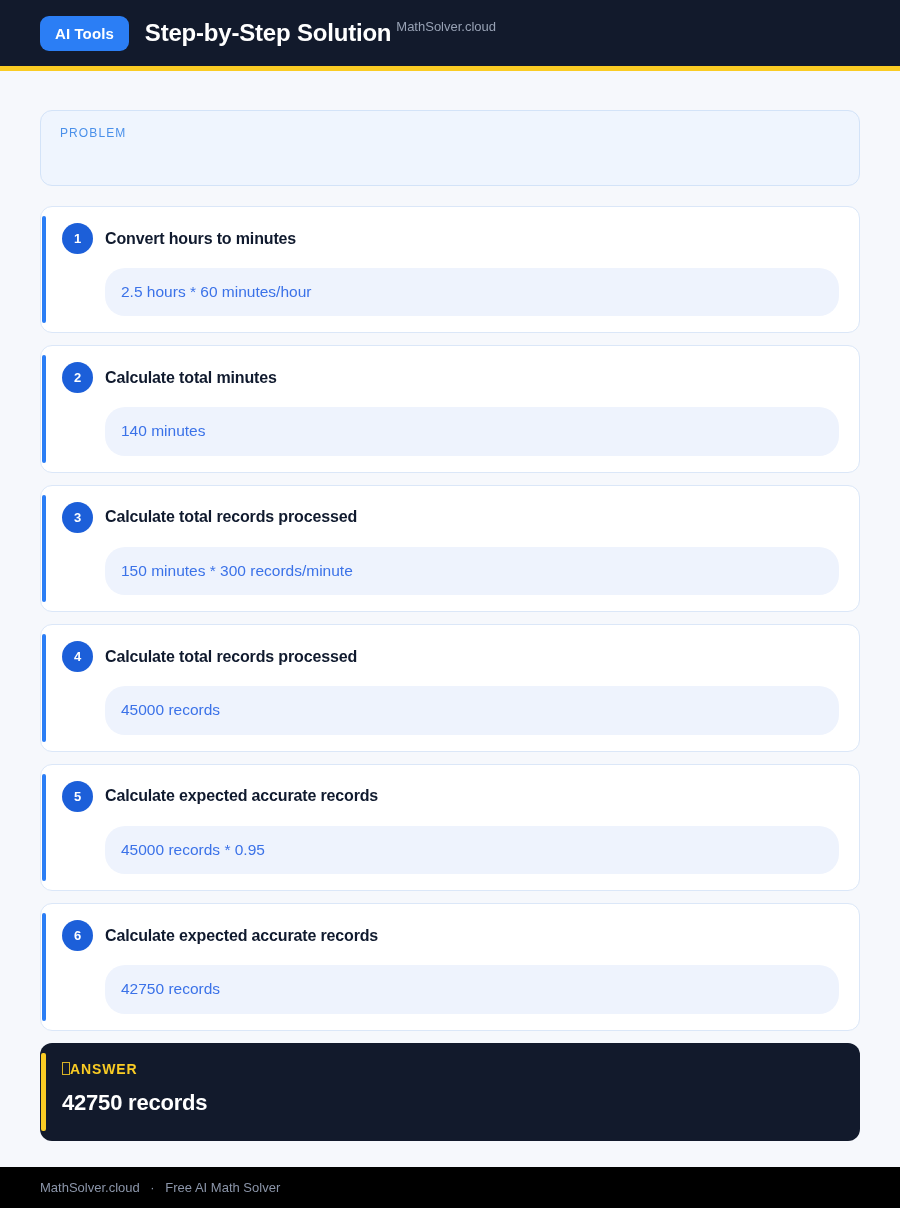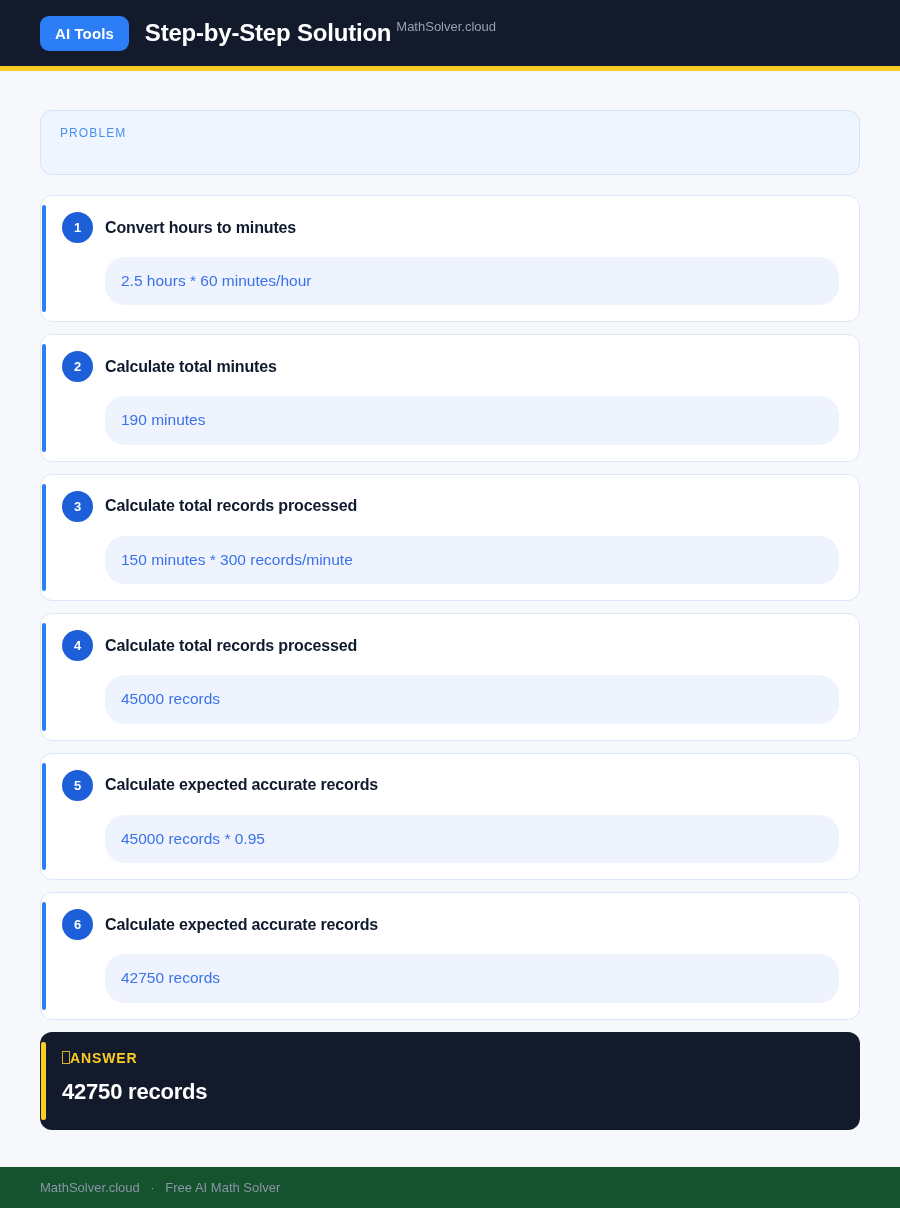--- a/index.html
+++ b/index.html
@@ -70,21 +70,21 @@
     background: #eff5fe;
     border: 1px solid #d3e3f8;
     border-radius: 12px;
     padding: 15px 19px 20px 19px;
     margin-bottom: 20px;
   }
   .problem-label {
     color: #4a90ea;
     font-size: 12px;
     letter-spacing: 1.1px;
-    margin-bottom: 14px;
+    margin-bottom: 25px;
   }
   .problem-text {
     color: #111827;
     font-size: 16.5px;
     font-weight: bold;
     line-height: 1.72;
     letter-spacing: -.1px;
   }
 
   
@@ -186,21 +186,21 @@
     line-height: 1.1;
   }
 
   
   .footer {
     position: absolute;
     left: 0;
     bottom: 0;
     width: 900px;
     height: 41px;
-    background: #14532d;
+    background: #000000;
     display: flex;
     align-items: center;
     padding: 0 40px;
   }
   .footer-text {
     color: #8b95a9;
     font-size: 13px;
   }
   .footer-sep { margin: 0 7px; }
 </style>
@@ -233,21 +233,21 @@
       </div>
       <div class="step-formula">2.5 hours * 60 minutes/hour</div>
     </div>
 
     <div class="step-card">
       <div class="step-accent"></div>
       <div class="step-head">
         <div class="step-badge">2</div>
         <div class="step-title">Calculate total minutes</div>
       </div>
-      <div class="step-formula">190 minutes</div>
+      <div class="step-formula">140 minutes</div>
     </div>
 
     <div class="step-card">
       <div class="step-accent"></div>
       <div class="step-head">
         <div class="step-badge">3</div>
         <div class="step-title">Calculate total records processed</div>
       </div>
       <div class="step-formula">150 minutes * 300 records/minute</div>
     </div>

